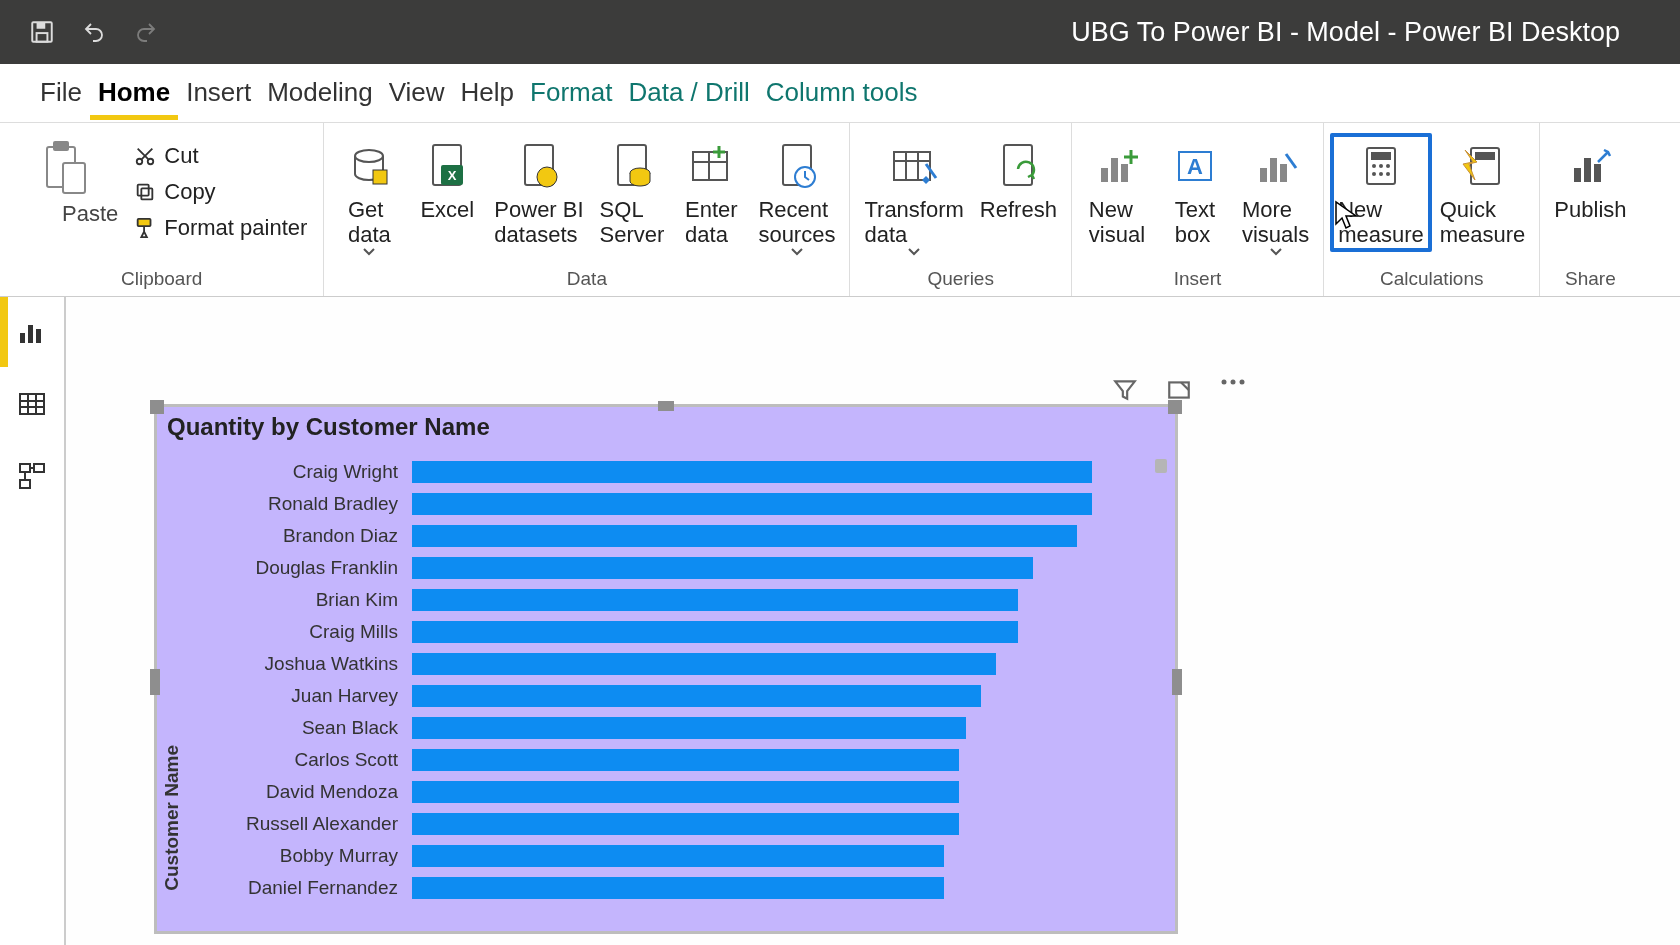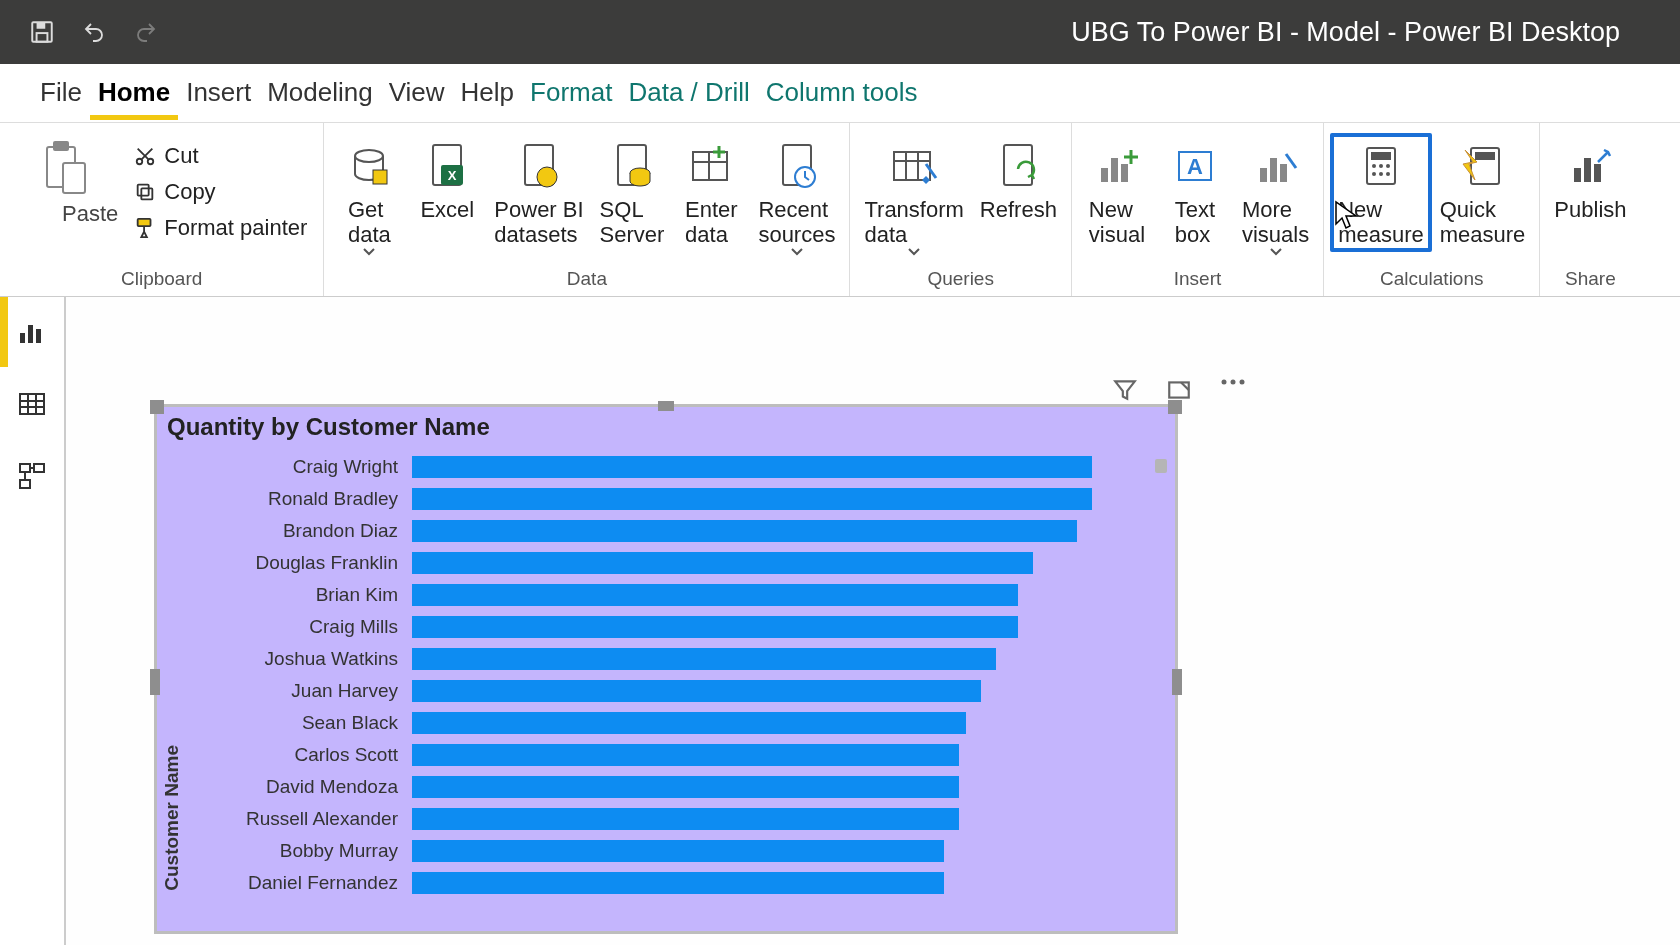--- a/index.html
+++ b/index.html
@@ -47,21 +47,21 @@
   .visual-frame { position: absolute; left: 88px; top: 107px; width: 1024px; height: 530px; border: 3px solid #bdbdbd; background: #c4b5fd; }
   .handle { position: absolute; width: 14px; height: 14px; background: #8e8e8e; }
   .handle.tl { left: -7px; top: -7px; }
   .handle.tr { right: -7px; top: -7px; }
   .handle.tc { left: 50%; top: -6px; margin-left: -8px; width: 16px; height: 10px; }
 
   .chart-title-row { padding: 6px 10px 0; font-size: 24px; font-weight: 600; color: #222; }
   .chart-body { position: absolute; top: 44px; left: 0; right: 0; bottom: 0; display: flex; }
   .y-axis-title { writing-mode: vertical-rl; transform: rotate(180deg); font-size: 19px; color: #333; padding: 0 4px; align-self: flex-end; margin-bottom: 40px; font-weight: 600; }
   .rows-wrap { flex: 1; padding-right: 24px; overflow: hidden; }
-  .bar-row { display: flex; align-items: center; height: 32px; }
+  .bar-row { display: flex; align-items: flex-end; height: 32px; }
   .cat-label { width: 225px; text-align: right; padding-right: 14px; font-size: 19px; color: #333; white-space: nowrap; }
   .bar-track { flex: 1; height: 22px; position: relative; }
   .bar-fill { position: absolute; left: 0; top: 0; bottom: 0; background: #0d8cf2; }
   .scroll-thumb { position: absolute; right: 8px; top: 52px; width: 12px; height: 14px; background: #b5b5b5; border-radius: 2px; }
   .right-edge-handle { position: absolute; right: -7px; top: 50%; width: 10px; height: 26px; background: #8e8e8e; }
   .left-edge-handle { position: absolute; left: -7px; top: 50%; width: 10px; height: 26px; background: #8e8e8e; }
 
   .cursor-overlay { position: absolute; left: 1334px; top: 200px; pointer-events: none; }
   svg { display: block; }
 </style>

